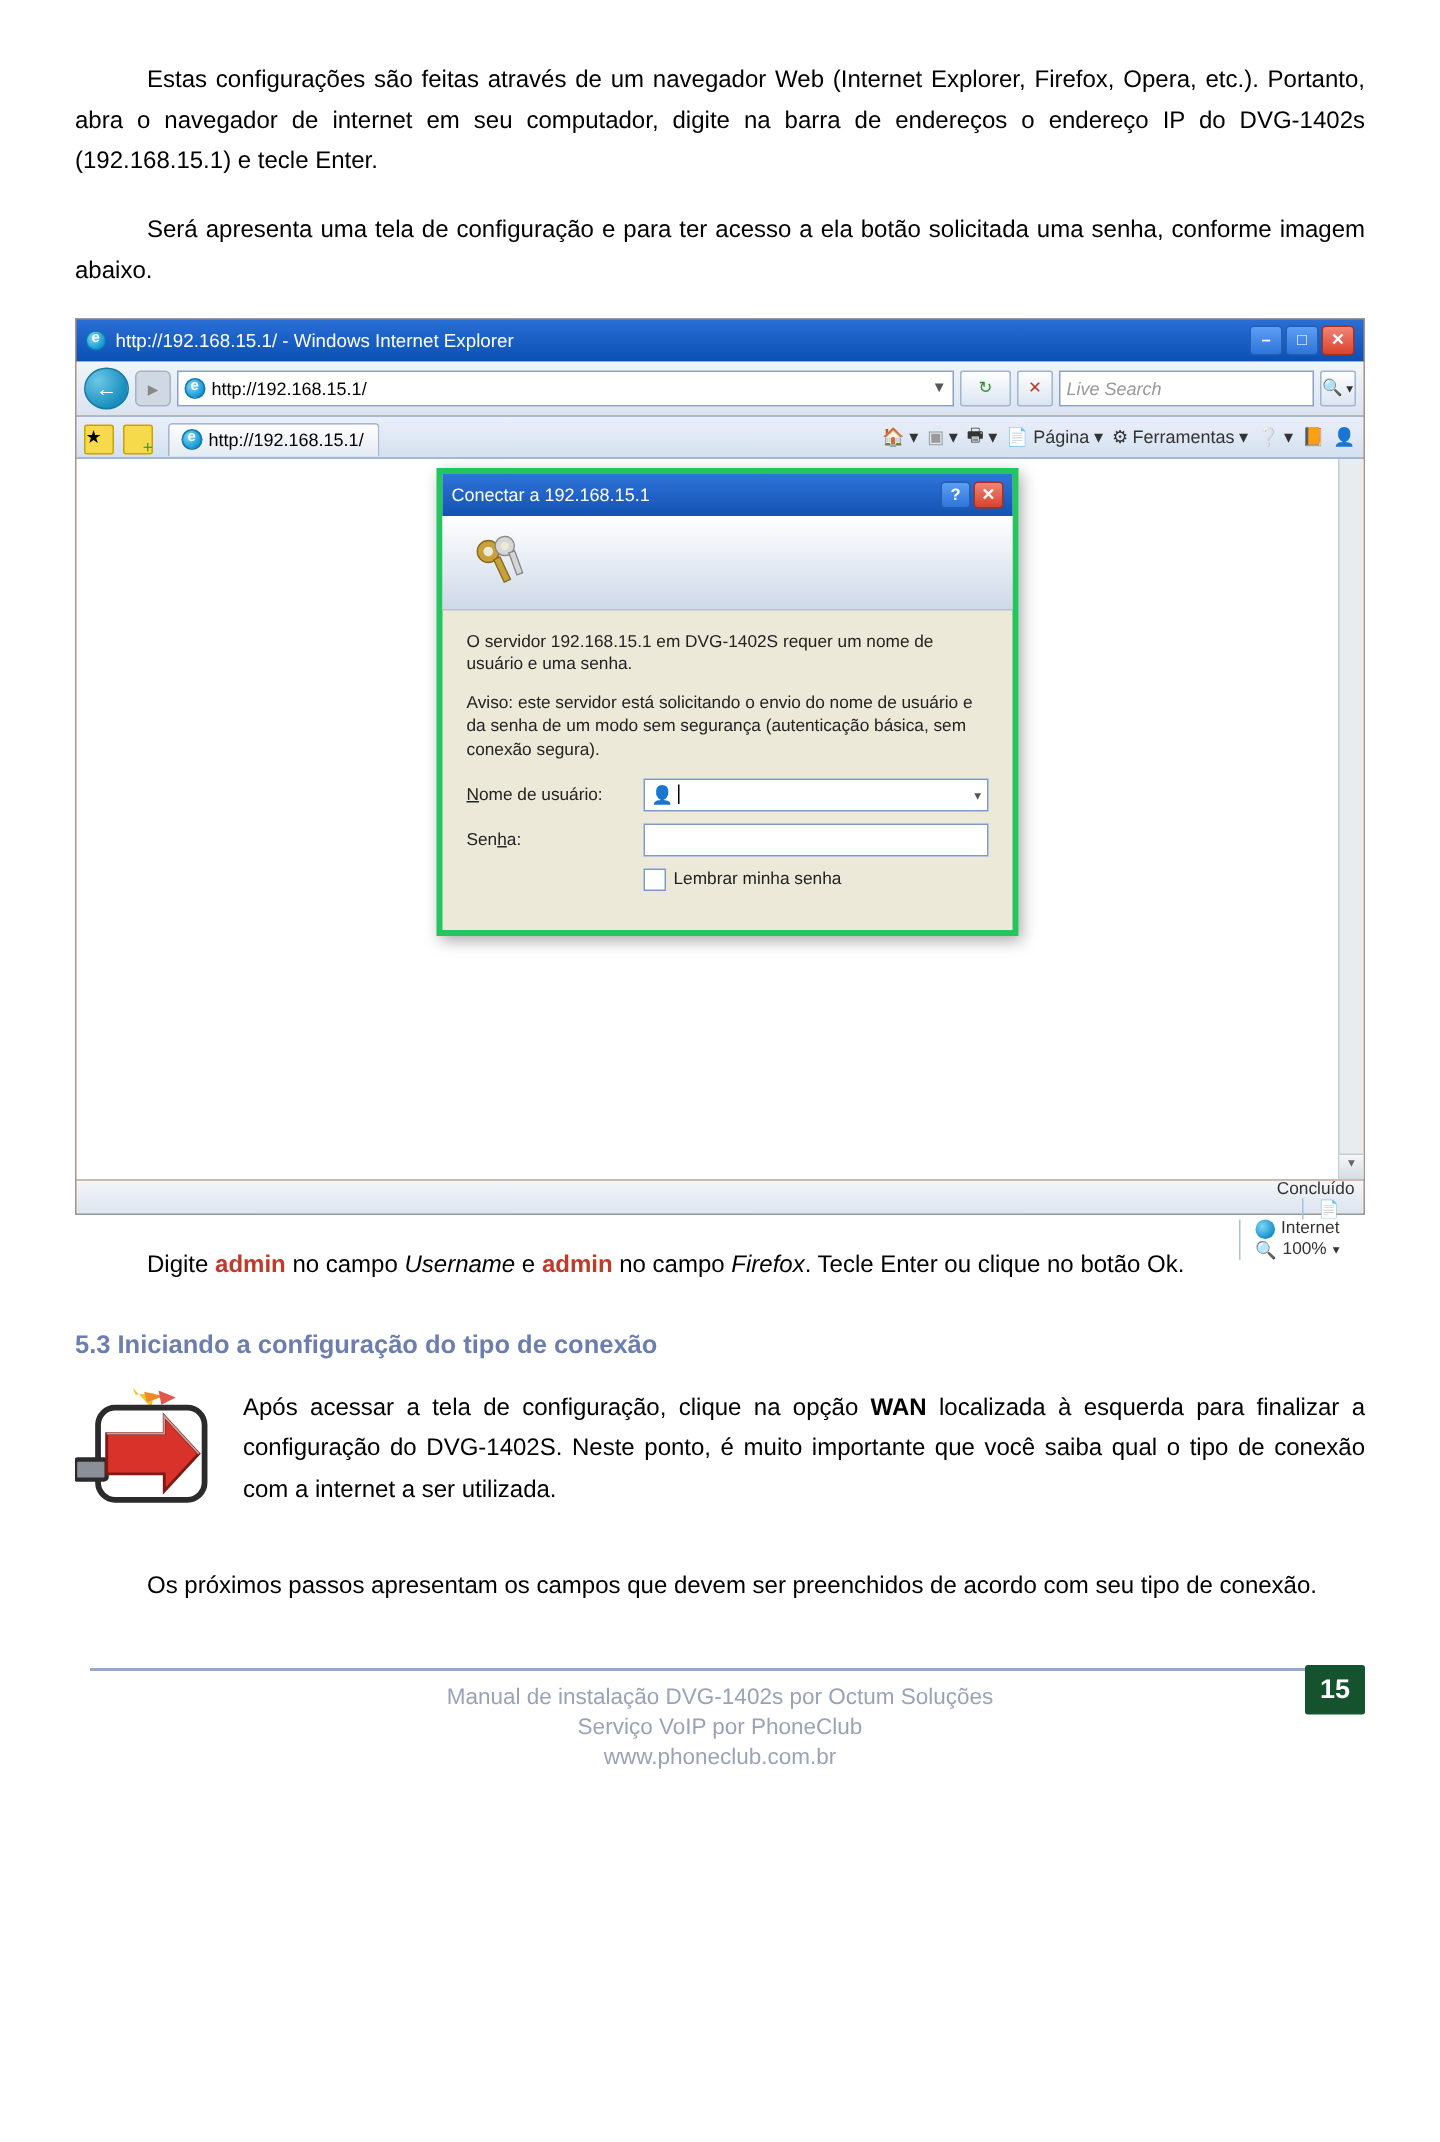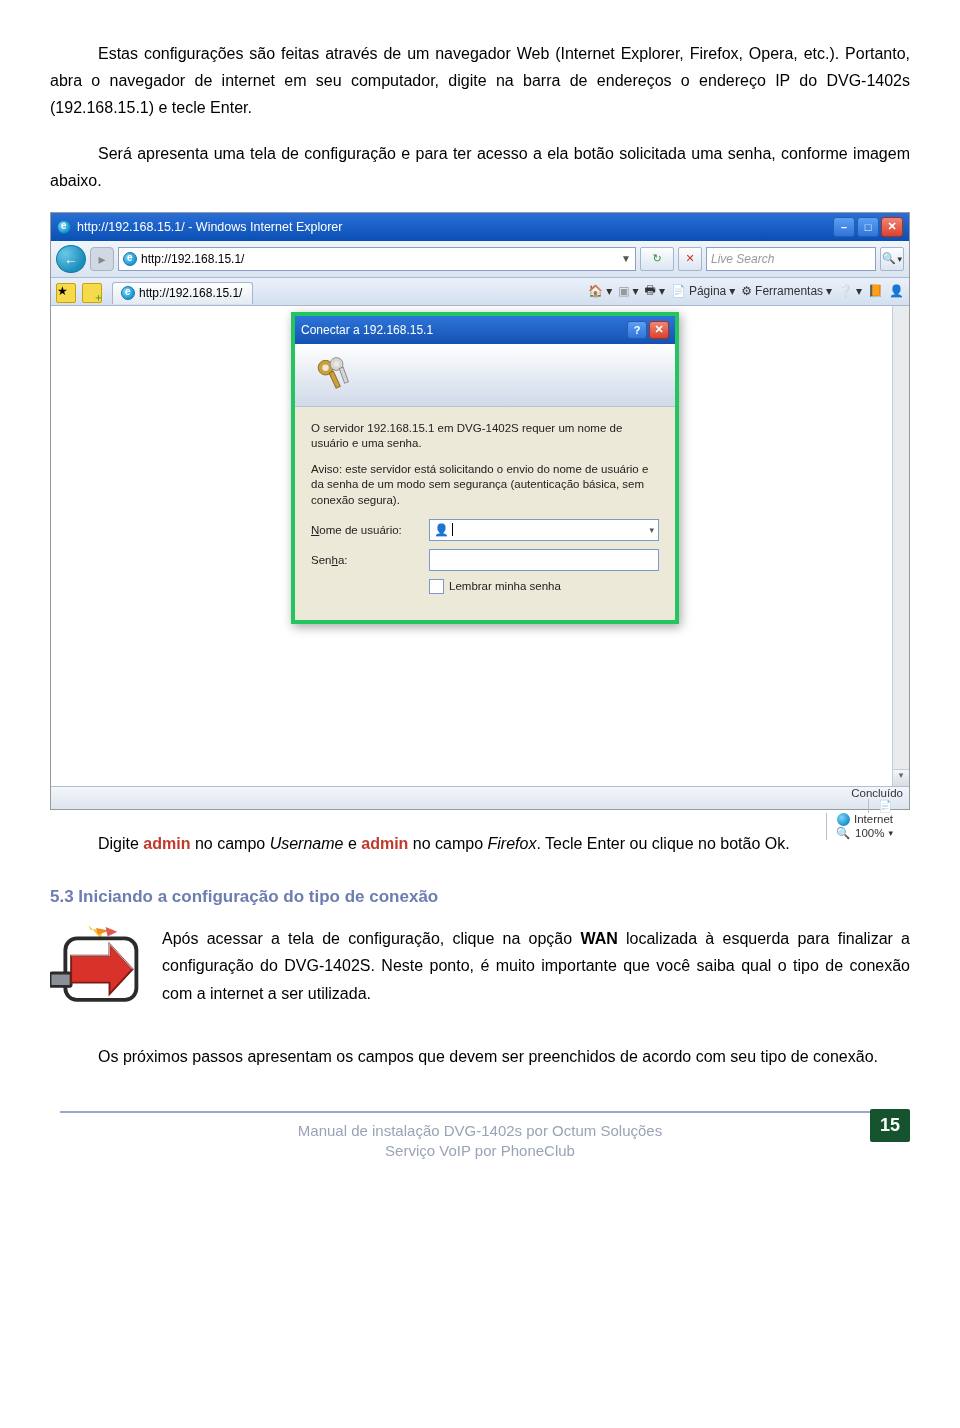--- a/index.html
+++ b/index.html
@@ -554,14 +554,15 @@
 </div>
 
 <div class="para indent" style="margin-top:26px;">Os próximos passos apresentam os campos que devem ser preenchidos de acordo com seu tipo de conexão.</div>
 
 <div class="footer-wrap">
   <div class="page-num">15</div>
   <div class="footer-line"></div>
   <div class="footer-box">
     <div>Manual de instalação DVG-1402s por Octum Soluções</div>
     <div>Serviço VoIP por PhoneClub</div>
+    <div>www.phoneclub.com.br</div>
   </div>
 </div>
 
 </body></html>

